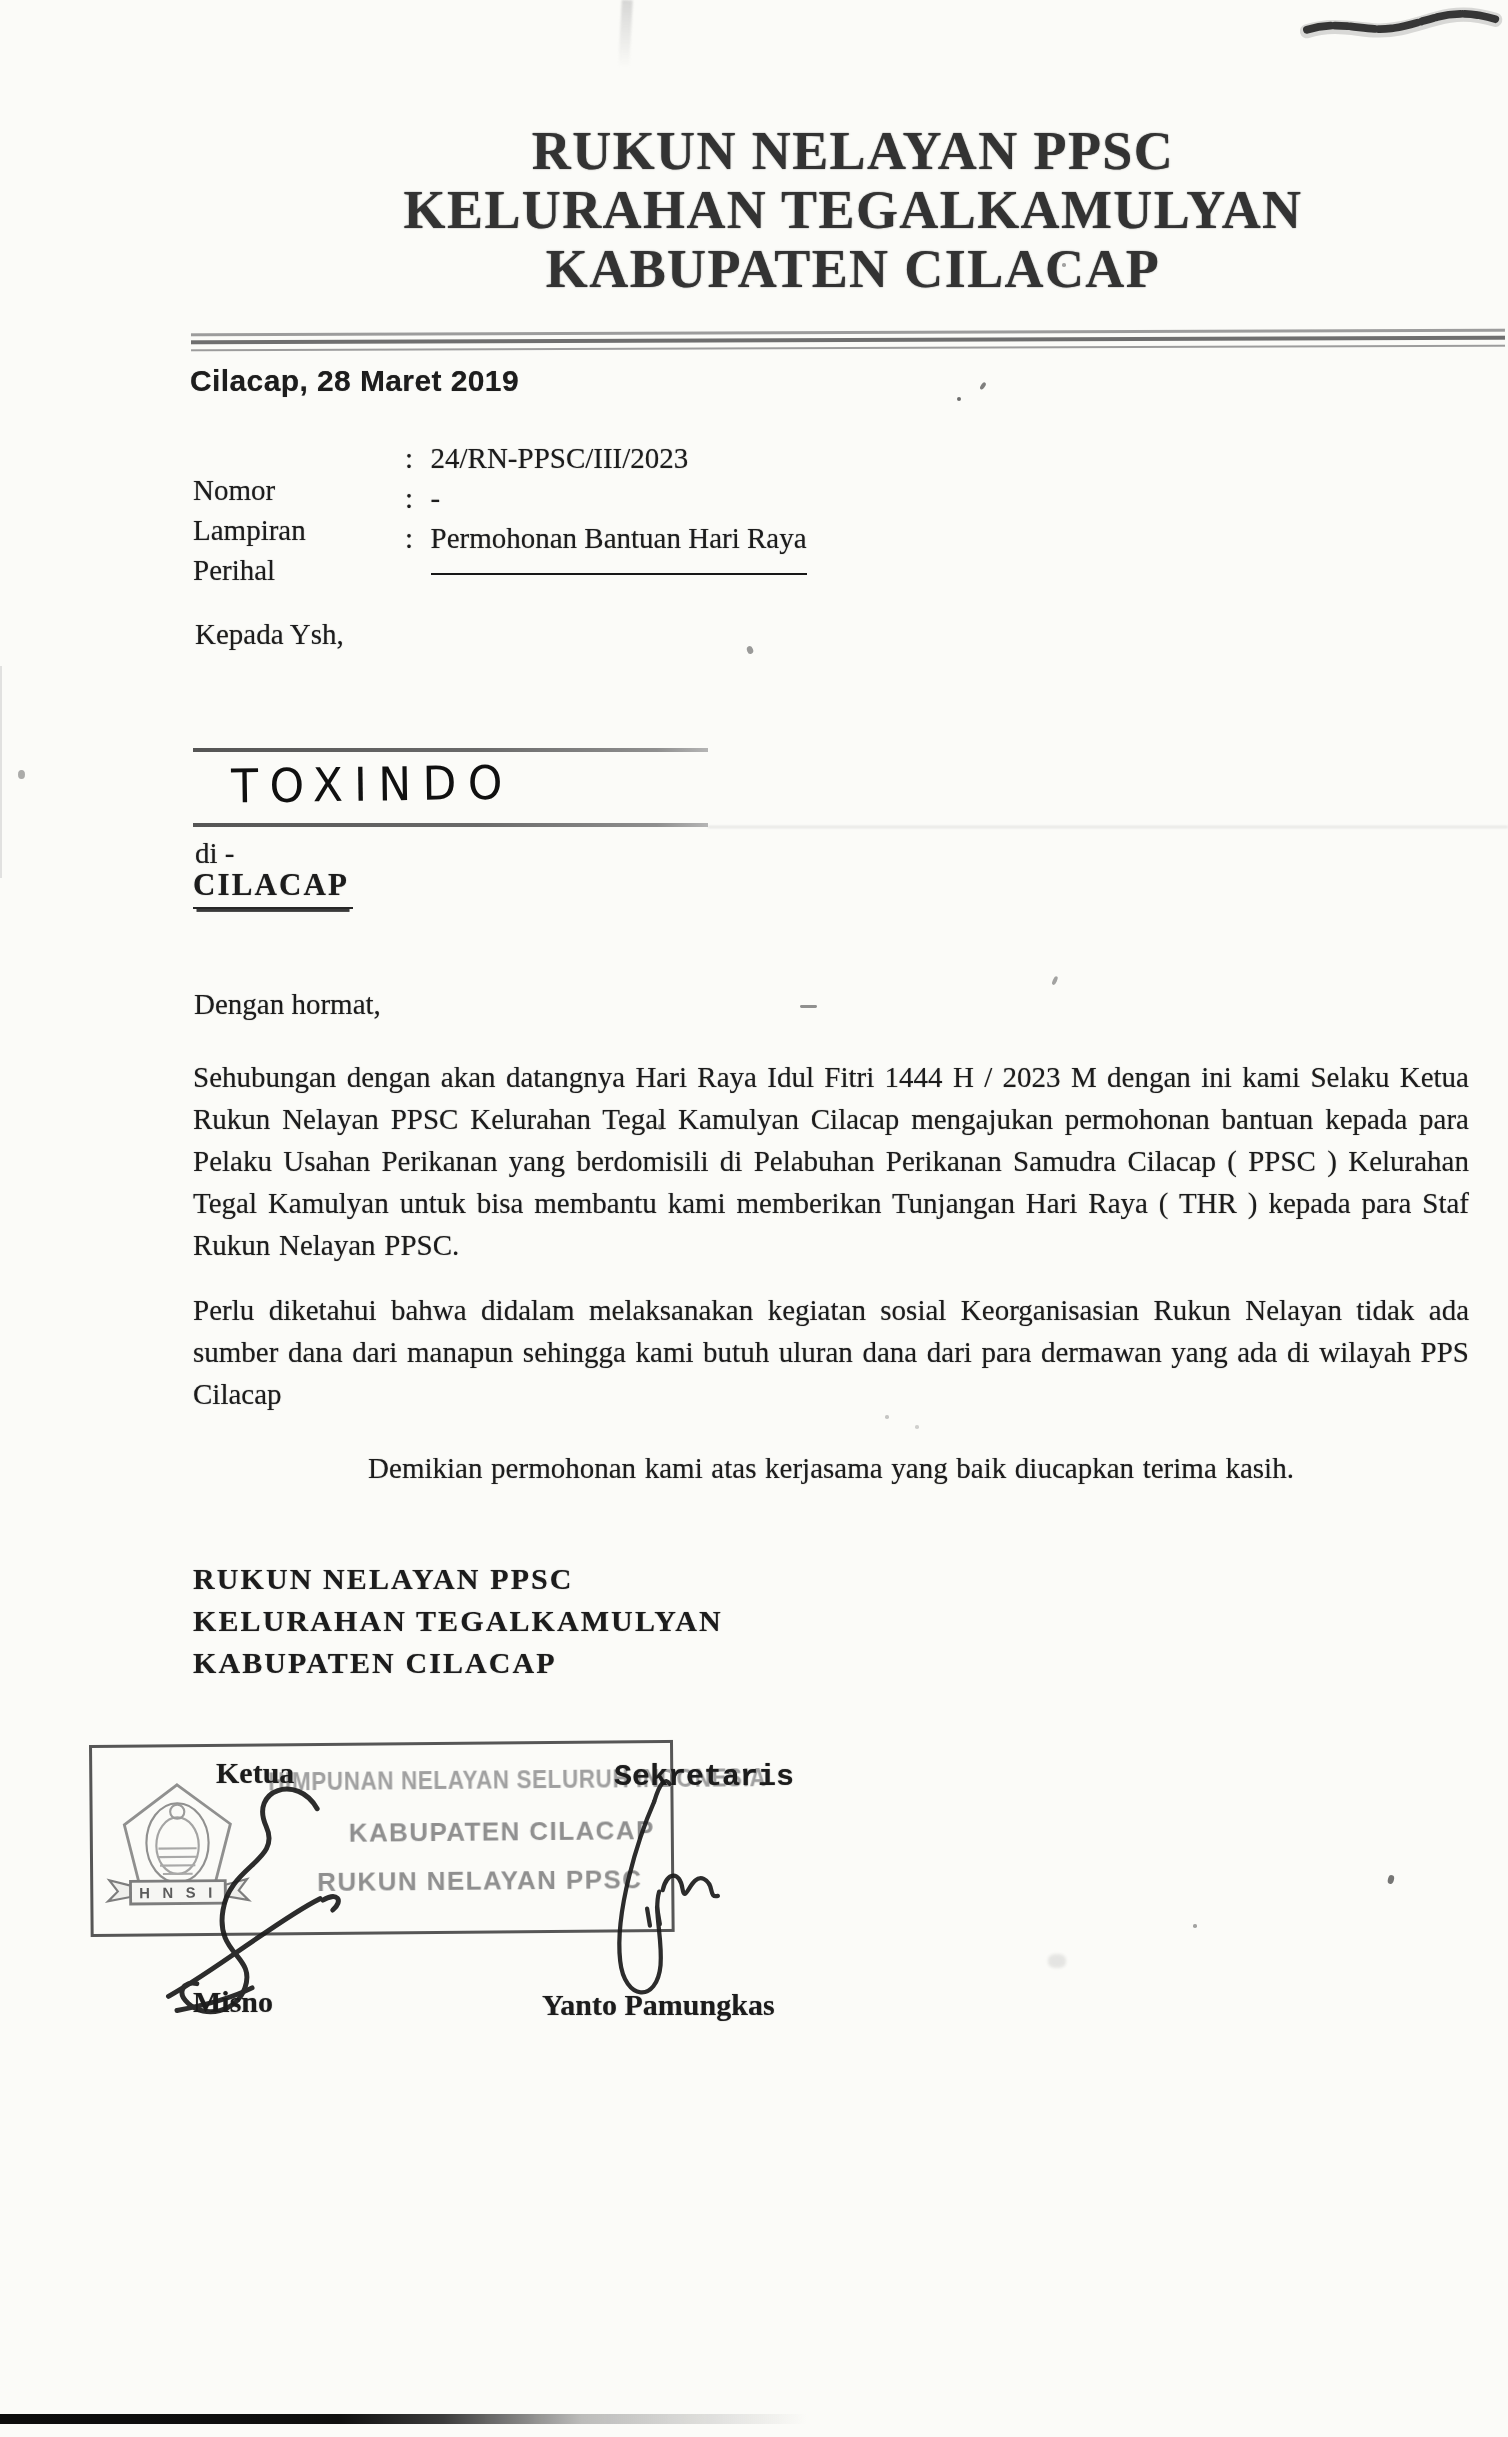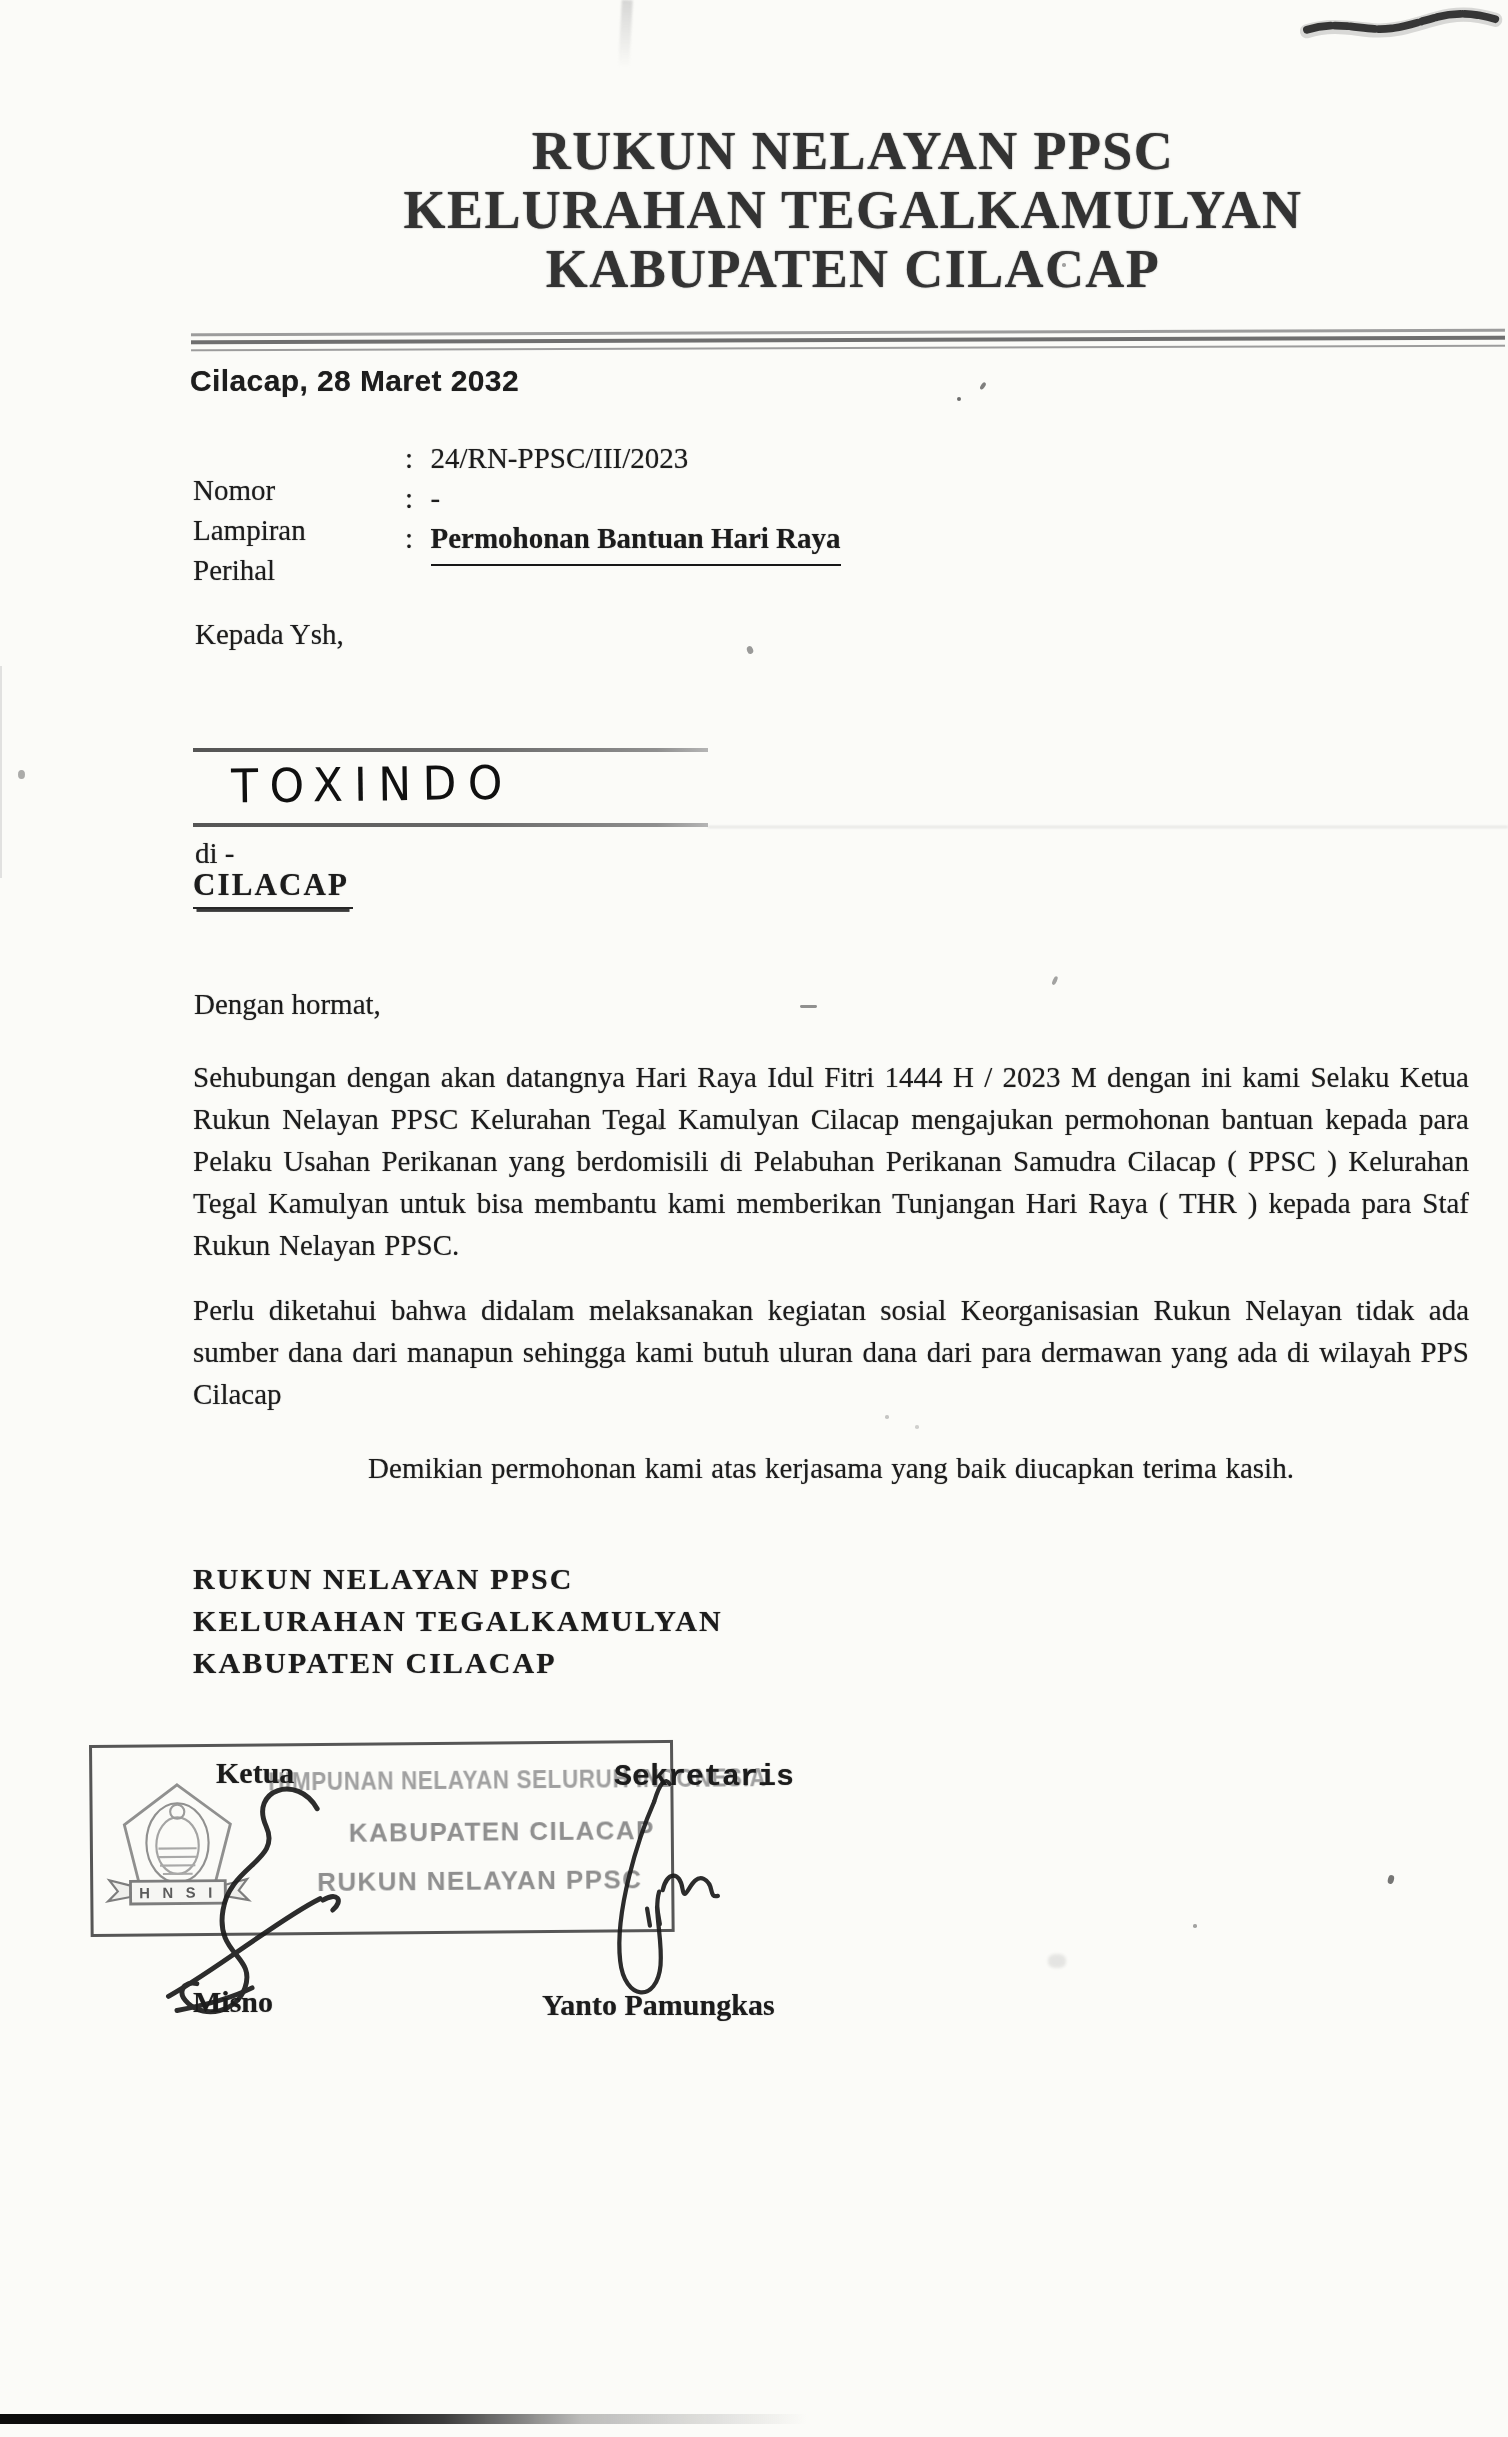--- a/index.html
+++ b/index.html
@@ -19,21 +19,21 @@
   .hrule .l3{position:absolute;top:15.6px;left:0;right:0;height:2.8px;background:#9c9c9c;}
 
   .dateline{left:190px;top:364px;font-family:"Liberation Sans",sans-serif;font-weight:bold;
     font-size:30px;color:#1d1d1d;letter-spacing:0.4px;text-shadow:0 0 0.7px rgba(30,30,30,.6);}
 
   
   .meta{left:193px;top:442px;font-size:29px;}
   .meta .row{display:flex;height:40px;align-items:flex-start;}
   .meta .lbl{width:212px;margin-top:32px;}
   .meta .sep{width:25.5px;}
-  .meta .perihal-val{font-weight:bold;border-bottom:2.8px solid #171717;padding-bottom:9px;}
+  .meta .perihal-val{font-weight:normal;border-bottom:2.8px solid #171717;padding-bottom:18px;}
 
   .kepada{left:195px;top:618px;font-size:29px;}
 
   .blankline{height:3.5px;background:linear-gradient(90deg,#555 0%,#6a6a6a 55%,#8f8f8f 90%,#b5b5b5 100%);
     filter:blur(0.4px);}
   .bl1{left:193px;top:748px;width:515px;}
   .bl2{left:193px;top:823px;width:515px;}
   .faintband{left:708px;top:826px;width:800px;height:2.1px;background:#aaa;opacity:.3;filter:blur(0.8px);}
 
   .toxindo{left:231px;top:759px;font-family:"DejaVu Sans",sans-serif;font-size:44px;
@@ -91,21 +91,21 @@
   <div>KELURAHAN TEGALKAMULYAN</div>
   <div>KABUPATEN CILACAP</div>
 </div>
 
 <div class="abs hrule">
   <div class="l1"></div>
   <div class="l2"></div>
   <div class="l3"></div>
 </div>
 
-<div class="abs dateline">Cilacap, 28 Maret 2032</div>
+<div class="abs dateline">Cilacap, 28 Maret 2019</div>
 
 <div class="abs meta ink">
   <div class="row">
     <span class="lbl">Nomor</span>
     <span class="sep">:</span>
     <span>24/RN-PPSC/III/2023</span>
   </div>
   <div class="row">
     <span class="lbl">Lampiran</span>
     <span class="sep">:</span>

